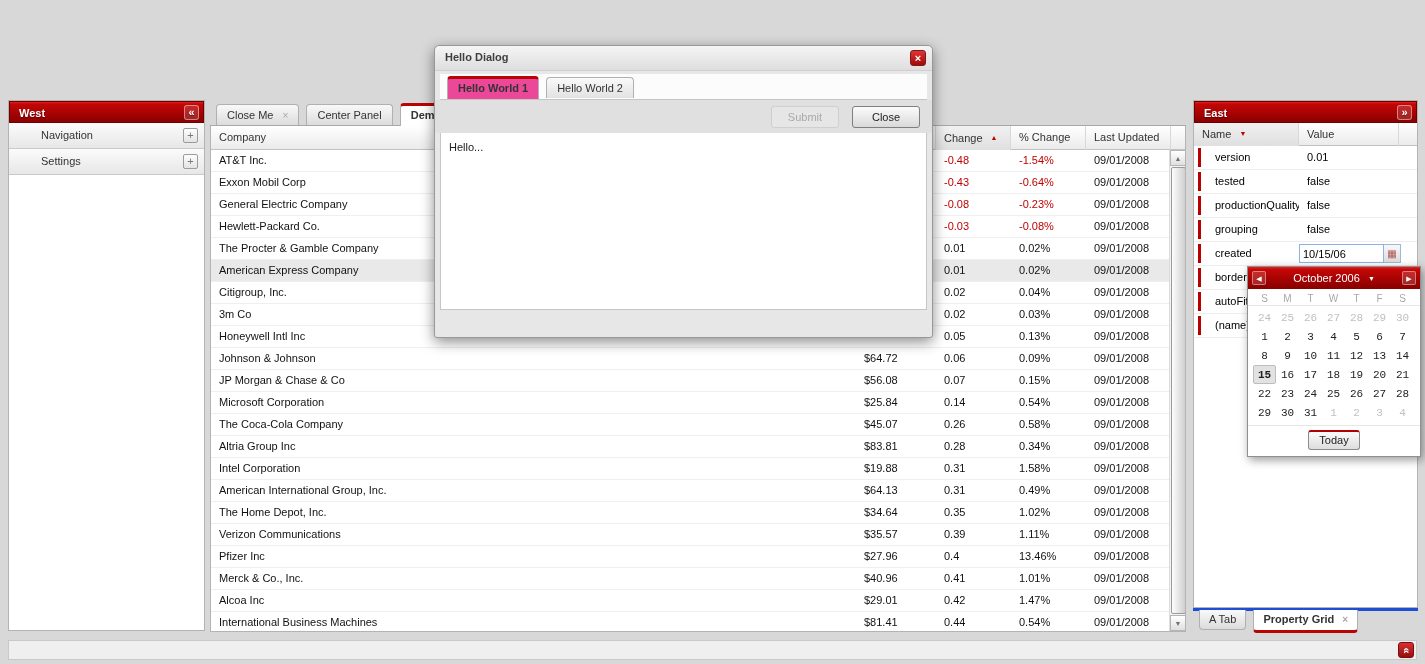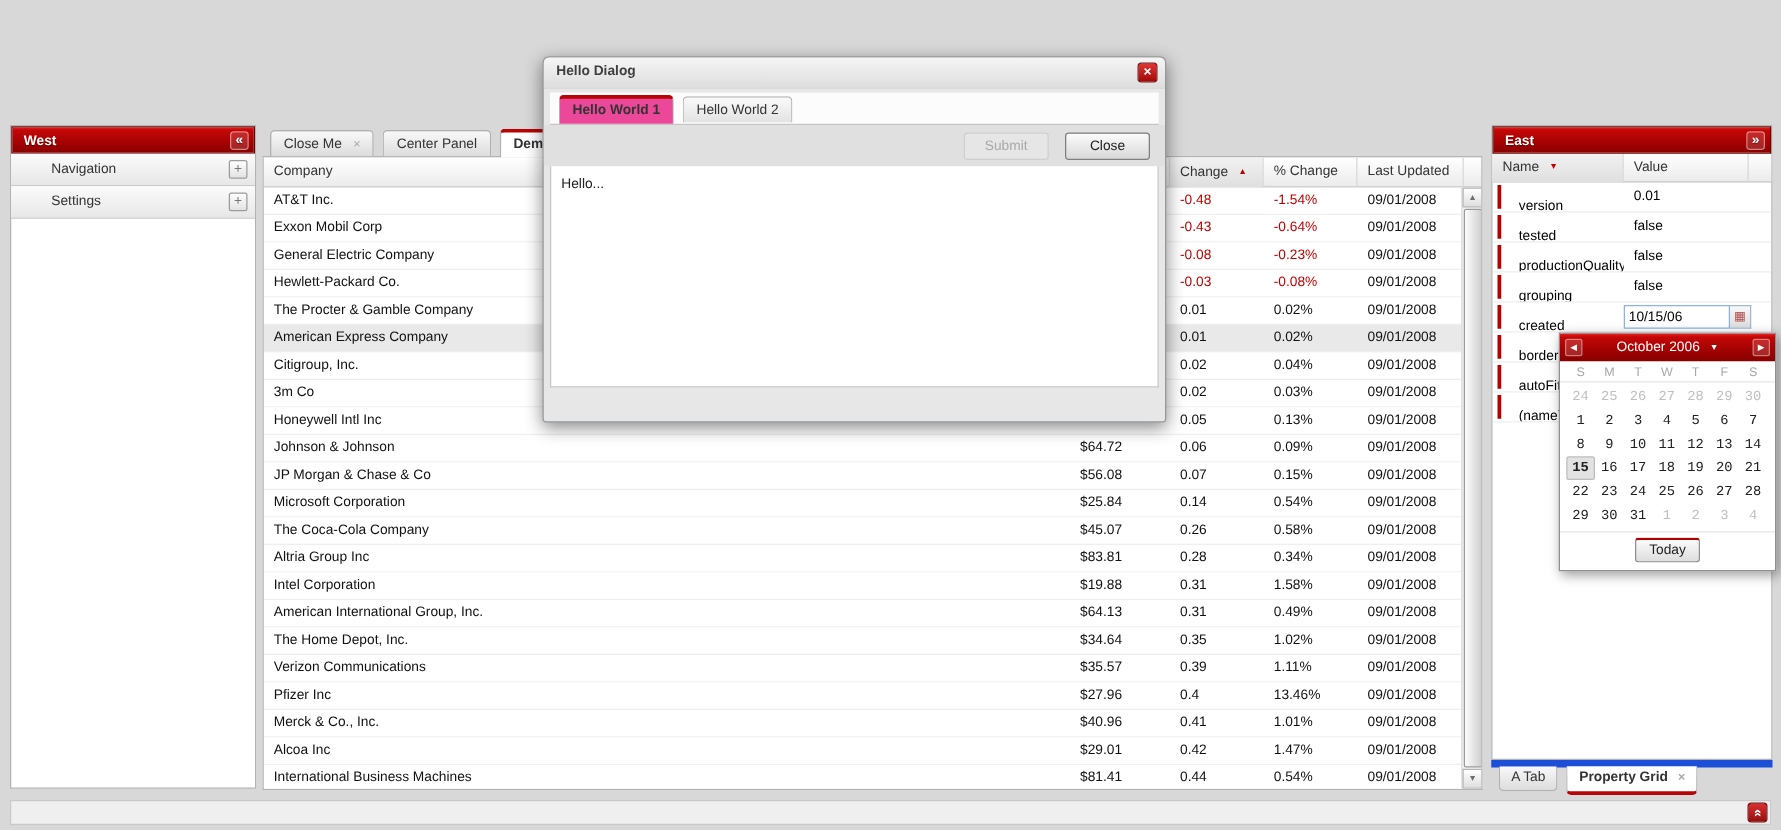--- a/index.html
+++ b/index.html
@@ -77,30 +77,30 @@
     background:linear-gradient(90deg,#fdfdfd,#cfcfcf);border:1px solid #9a9a9a;border-radius:2px;cursor:grab;}
   
   #east{position:absolute;left:1193px;top:100px;width:225px;height:508px;
     background:#fff;border:1px solid #b3b3b3;box-sizing:border-box;}
   .pg-hd{height:23px;display:flex;background:linear-gradient(#ffffff,#ebebeb);border-bottom:1px solid #c2c2c2;box-sizing:border-box;}
   .pg-hcell{height:23px;line-height:22px;padding-left:8px;color:#333;border-right:1px solid #d8d8d8;box-sizing:border-box;cursor:pointer;}
   .pg-hname{width:105px;background:linear-gradient(#f1f1f1,#dfdfdf);}
   .pg-hval{width:100px;}
   .prop-row{height:23px;position:relative;border-bottom:1px solid #eeeeee;display:flex;cursor:pointer;}
   .prop-row::before{content:"";position:absolute;left:4px;top:2px;bottom:2px;width:3px;background:#b80000;}
-  .pname{width:105px;padding-left:21px;line-height:22px;box-sizing:border-box;white-space:nowrap;overflow:hidden;color:#000;margin-top:8px;}
+  .pname{width:105px;padding-left:21px;line-height:22px;box-sizing:border-box;white-space:nowrap;overflow:hidden;color:#000;}
   .pval{line-height:22px;padding-left:8px;color:#000;}
   .pedit{position:absolute;left:105px;top:2px;height:19px;display:flex;}
   .pinput{width:80px;height:17px;border:1px solid #8db2e3;font-family:"Liberation Sans",sans-serif;
     font-size:11px;padding:0 0 0 3px;margin:0;outline:none;}
   .ptrigger{width:17px;height:19px;line-height:17px;text-align:center;box-sizing:border-box;
     background:linear-gradient(#f8f8f8,#dcdcdc);border:1px solid #9db9d6;border-left:none;
     color:#b05050;font-size:10px;cursor:pointer;}
   
-  #east-tabs{position:absolute;left:1193px;top:608px;width:225px;height:26px;padding-left:2px;box-sizing:border-box;border-top:6px solid #1d4ed8;}
+  #east-tabs{position:absolute;left:1193px;top:608px;width:225px;height:26px;padding-left:2px;box-sizing:border-box;border-top:3px solid #1d4ed8;}
   .btab{
     display:inline-block;height:20px;line-height:19px;margin:0 0 0 4px;padding:0 9px;color:#333;
     background:linear-gradient(#f9f9f9,#dcdcdc);border:1px solid #b0b0b0;border-top:none;
     border-radius:0 0 4px 4px;position:relative;top:-1px;cursor:pointer;box-sizing:border-box;
   }
   .btab.active{background:#fff;font-weight:bold;height:23px;border-bottom:3px solid #b80404;z-index:3;}
   .btab .tab-close{color:#a9a9a9;font-size:10px;margin-left:5px;}
   
   #datepicker{position:absolute;left:1247px;top:266px;width:174px;z-index:6;
     background:#fff;border:1px solid #8f8f8f;box-shadow:2px 3px 9px rgba(0,0,0,.4);box-sizing:border-box;}

